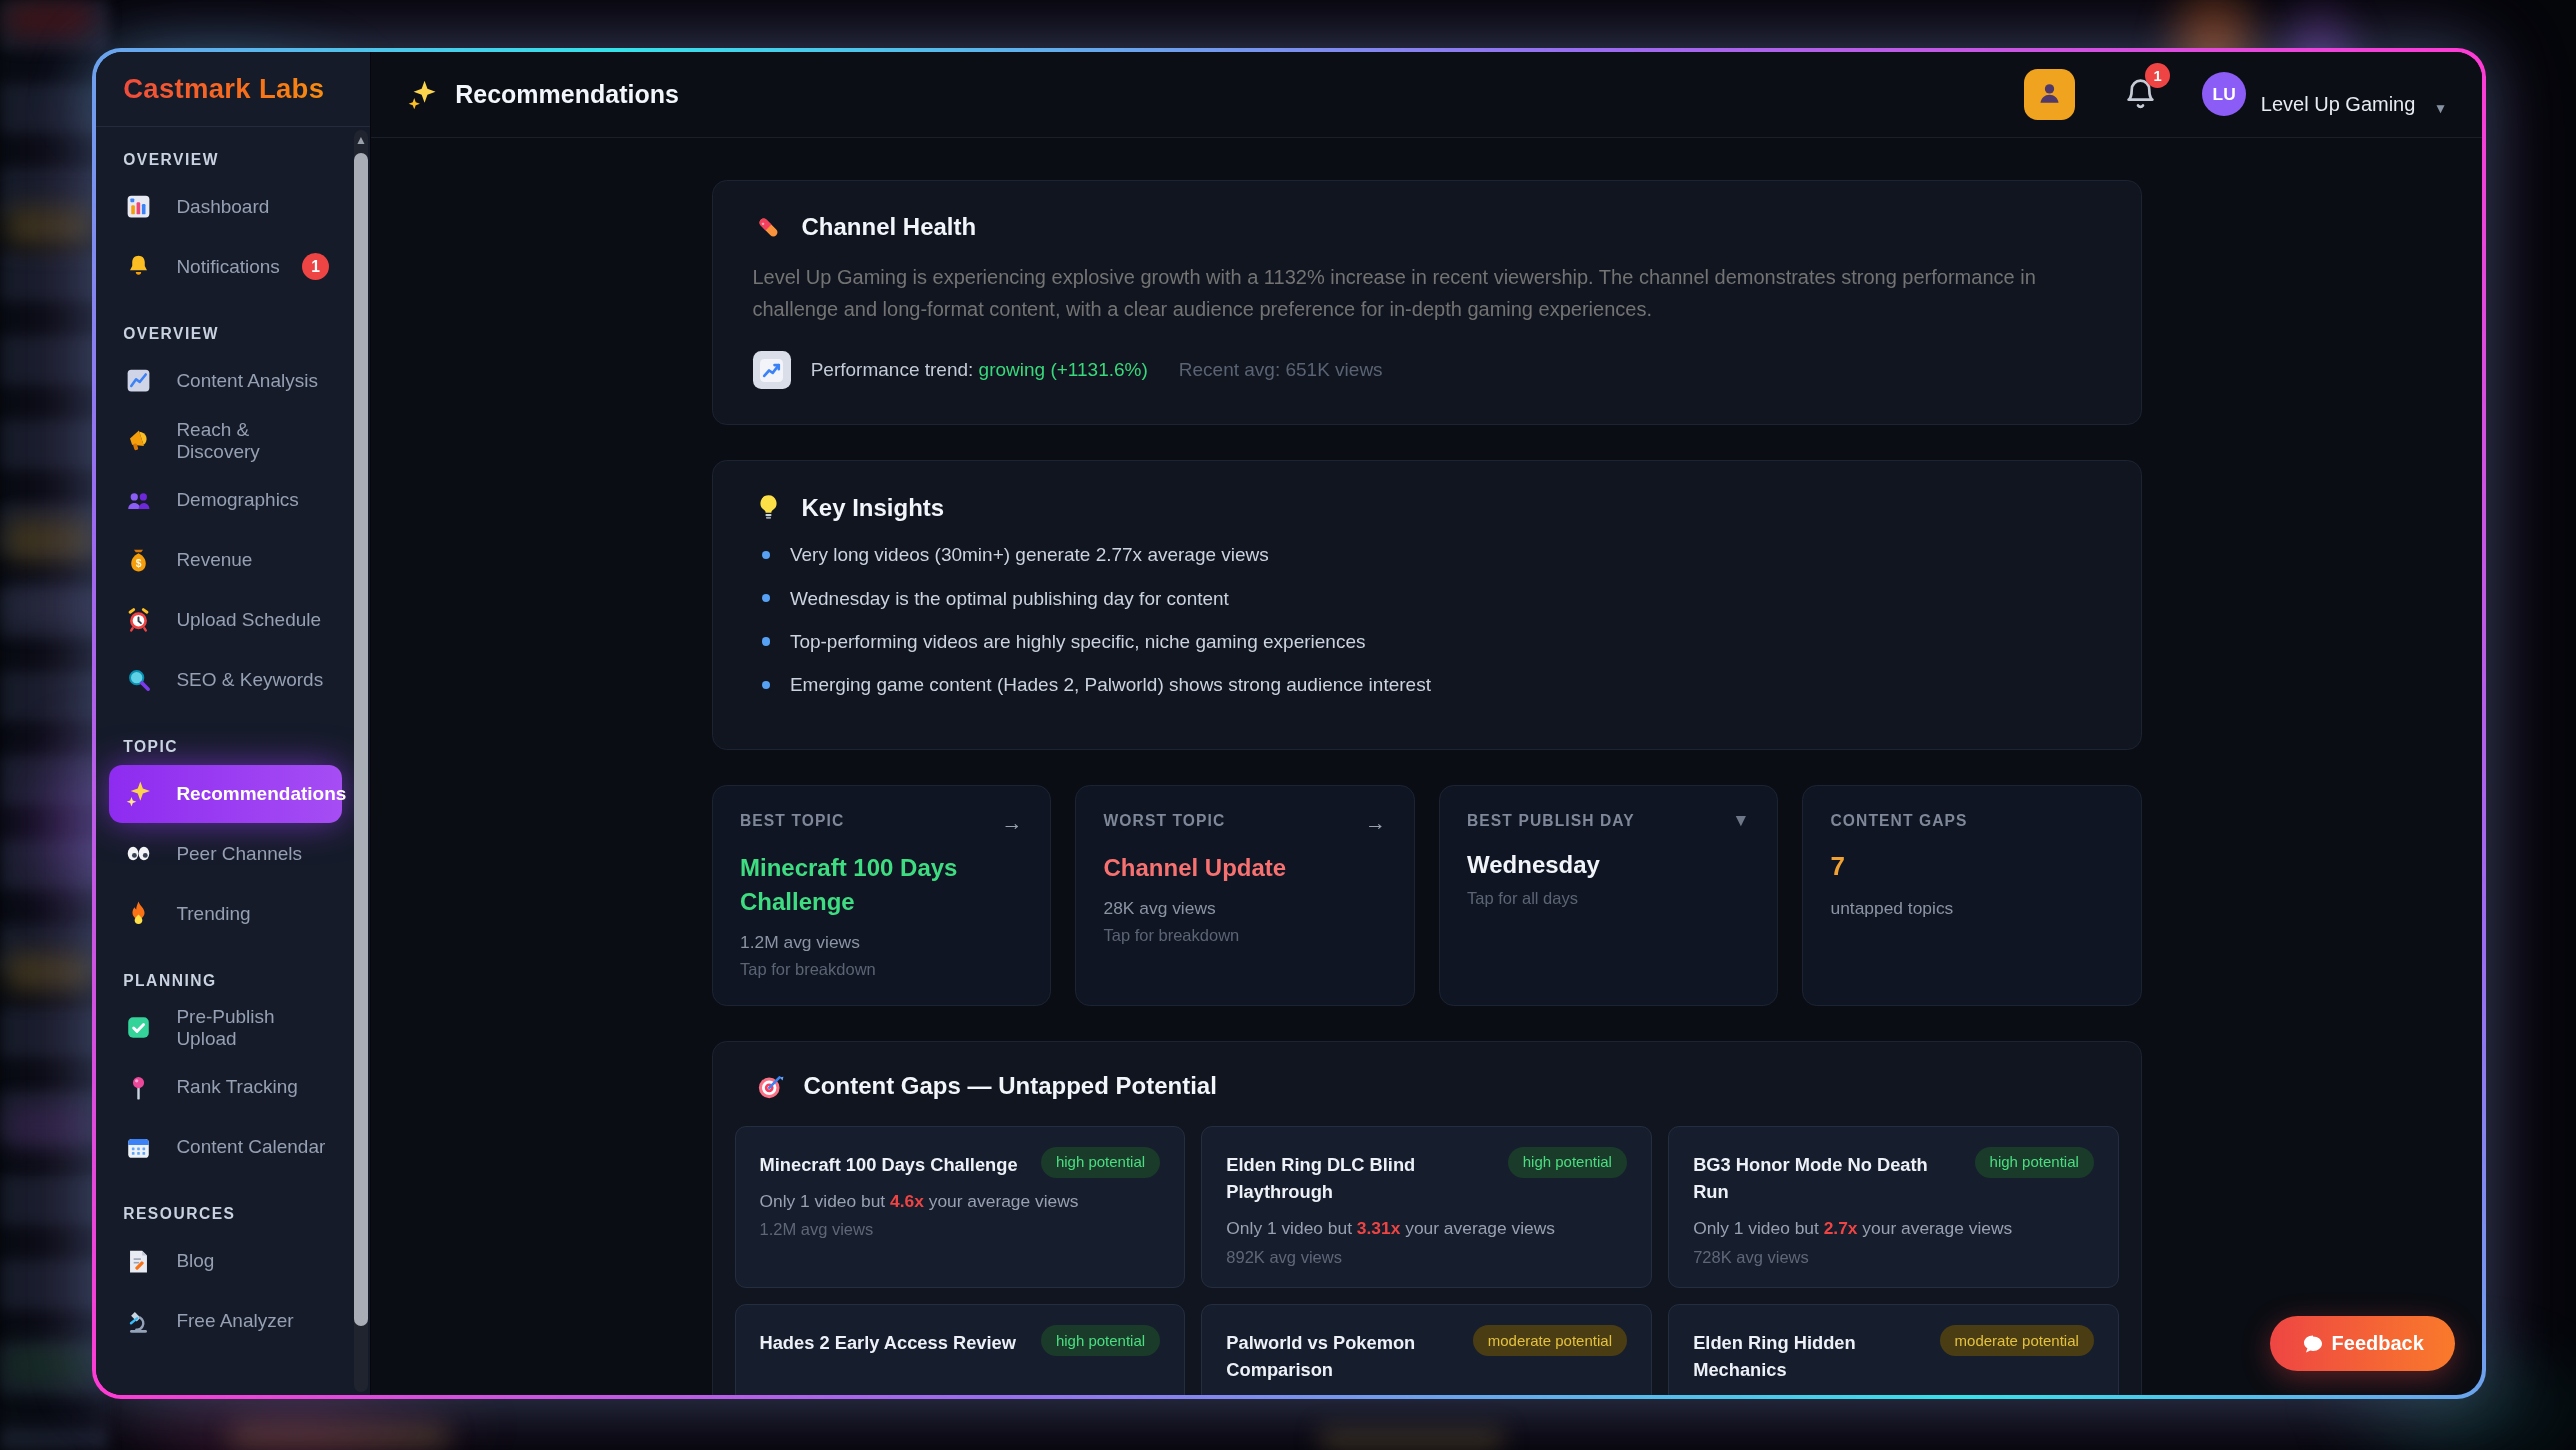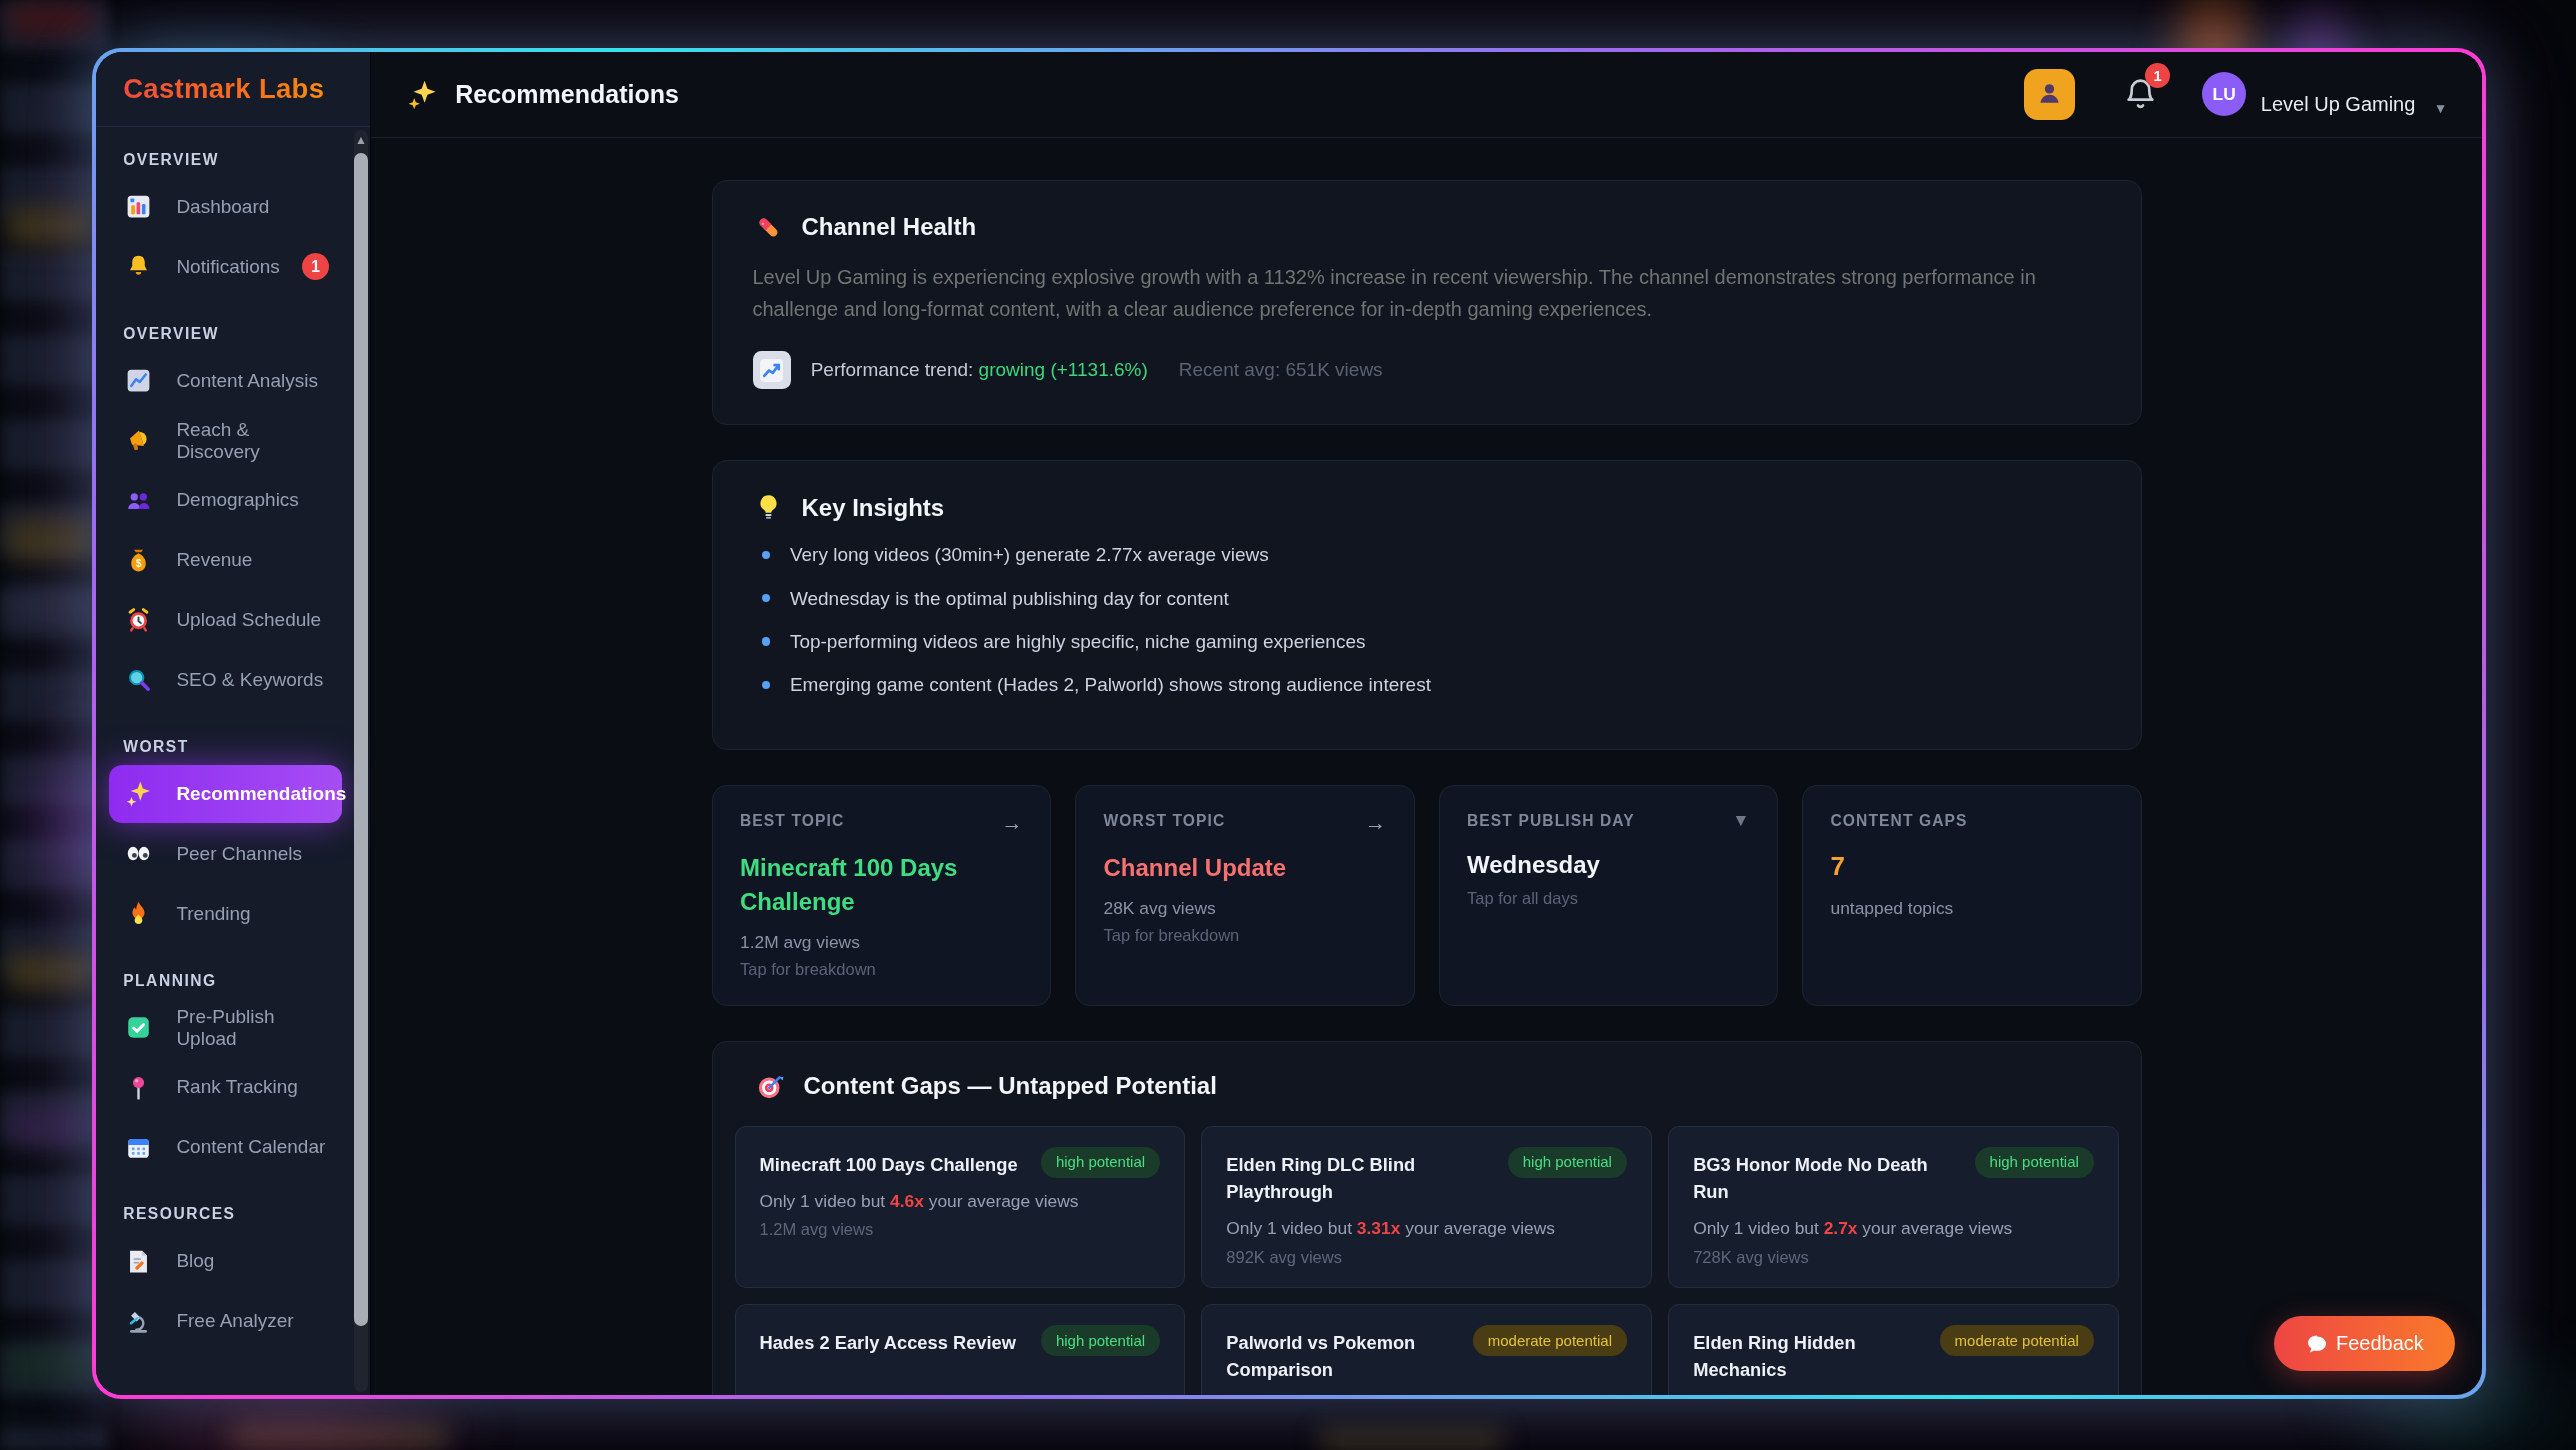--- a/index.html
+++ b/index.html
@@ -119,21 +119,21 @@
   .gap-title { font-size:18.3px; font-weight:bold; color:#edf1f7; line-height:1.5; padding-top:3.7px; }
   .badge { margin-left:auto; flex:none; border-radius:915px; padding:5.5px 14.7px; font-size:15px; max-width:154px; text-align:center; line-height:1.35; }
   .badge.high { background:#1a3b2a; color:#4ade80; }
   .badge.moderate { background:#4a3d13; color:#e4c13e; }
   .gap-desc { margin-top:13px; font-size:17.4px; color:#97a1b2; }
   .gap-desc b { color:#ef4444; }
   .gap-meta { margin-top:8.2px; font-size:16.5px; color:#5e6778; }
 
   .feedback-btn { position:absolute; right:27.5px; bottom:24px; display:flex; align-items:flex-start; gap:7px;
     background:linear-gradient(90deg,#ee4643,#f97a2b); border:none; border-radius:915px; padding:15.6px 31px;
-    color:#fff; font-size:20px; font-weight:normal; cursor:pointer; box-shadow:0 7.3px 27.5px rgba(239,68,68,.35); }
+    color:#fff; font-size:20px; font-weight:bold; cursor:pointer; box-shadow:0 7.3px 27.5px rgba(239,68,68,.35); }
   .feedback-btn svg { width:24px; height:24px; display:block; }
 </style>
 </head>
 <body>
 
 <div id="screen">
   <div class="bg-strip"></div>
   <div class="bg-patch p1"></div>
   <div class="bg-patch p2"></div>
   <div class="bg-patch p3"></div>
@@ -240,21 +240,21 @@
             <span class="nicon">
                 <svg viewBox="0 0 24 24">
                   <circle cx="10.5" cy="10.5" r="5.5" fill="#67e8f9" opacity="0.9"></circle>
                   <circle cx="10.5" cy="10.5" r="5.5" fill="none" stroke="#0891b2" stroke-width="1.6"></circle>
                   <line x1="14.8" y1="14.8" x2="20" y2="20" stroke="#7c3aed" stroke-width="3" stroke-linecap="round"></line>
                 </svg>
               </span>
             <span>SEO &amp; Keywords</span>
           </div>
 
-          <div class="nav-label">WORST</div>
+          <div class="nav-label">TOPIC</div>
           <div class="nav-item active">
             <span class="nicon">
                 <svg viewBox="0 0 24 24">
                   <path d="M13.5 2l2.1 5.9 5.9 2.1-5.9 2.1-2.1 5.9-2.1-5.9-5.9-2.1 5.9-2.1z" fill="#fcd34d"></path>
                   <path d="M6.2 14.8l1.1 2.9 2.9 1.1-2.9 1.1-1.1 2.9-1.1-2.9-2.9-1.1 2.9-1.1z" fill="#fde68a"></path>
                 </svg>
               </span>
             <span>Recommendations</span>
           </div>
           <div class="nav-item">

